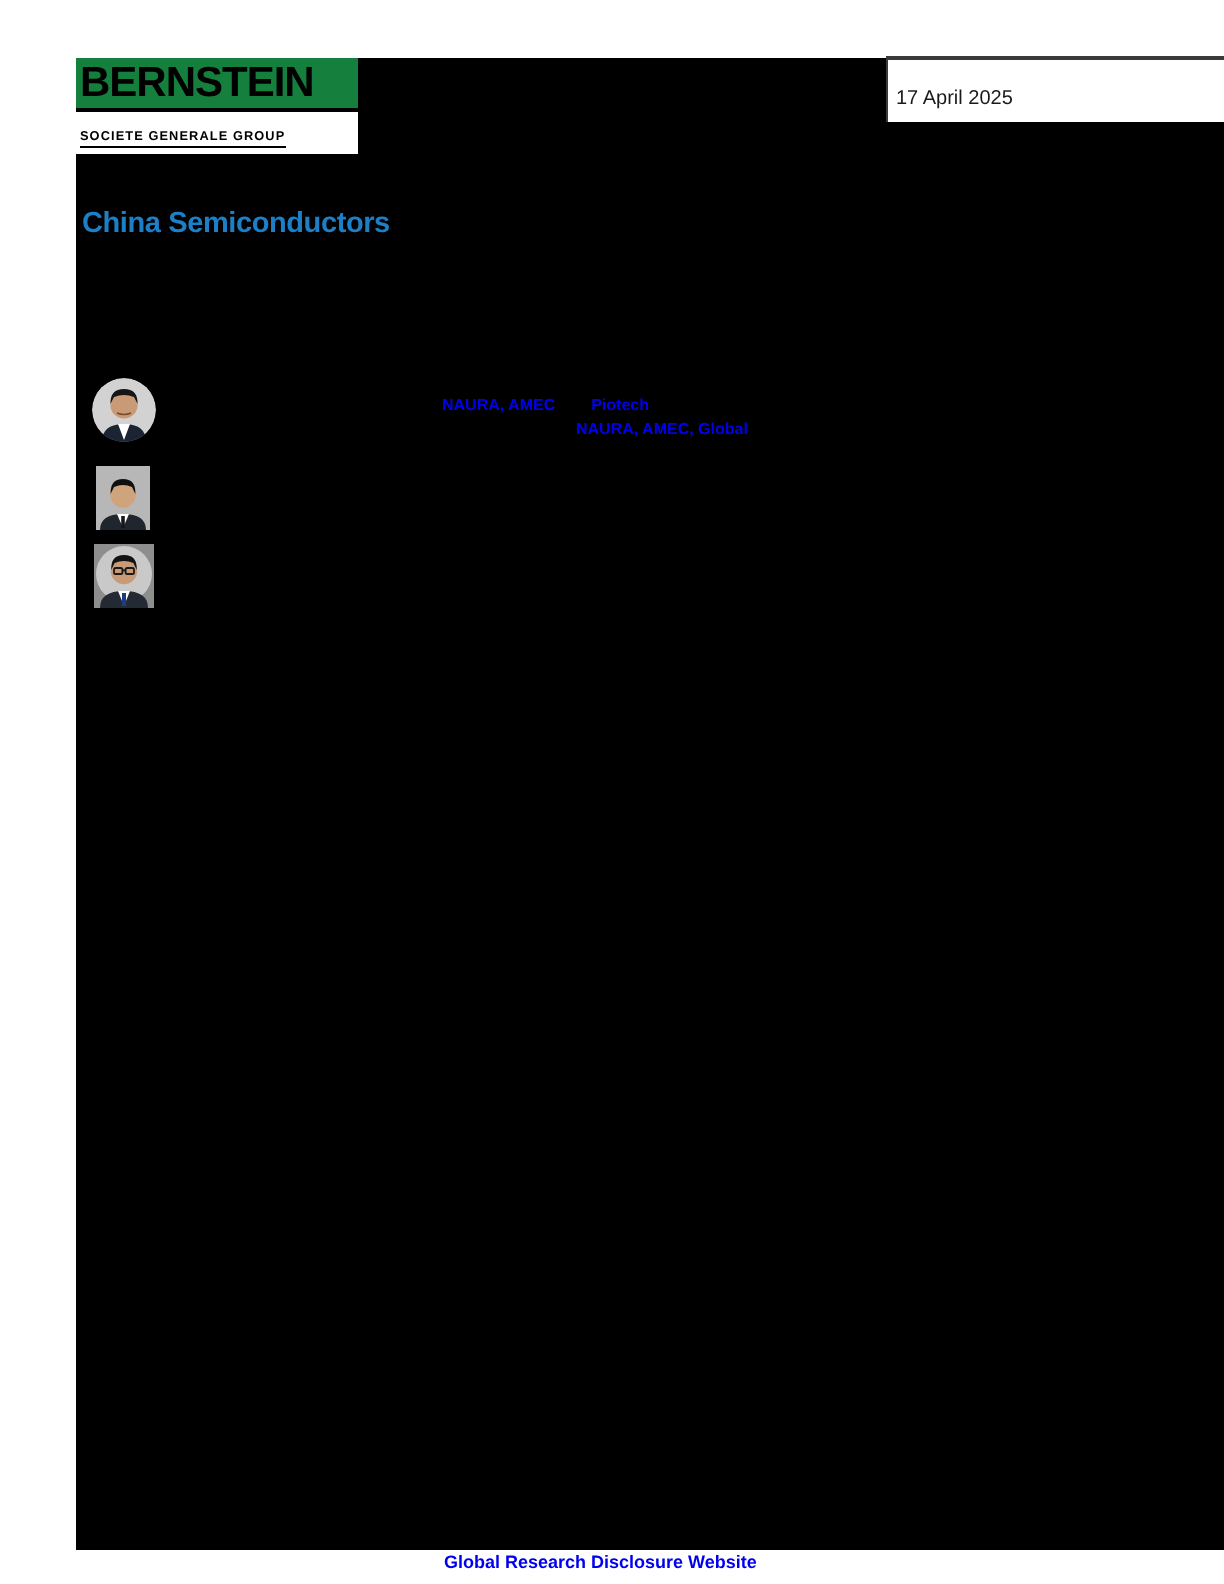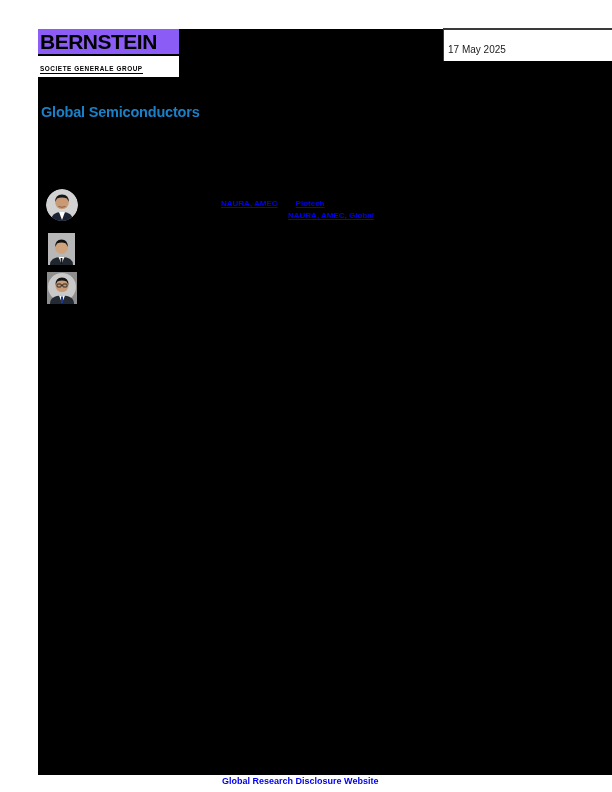--- a/index.html
+++ b/index.html
@@ -8,21 +8,21 @@
     font-family:"Liberation Sans", sans-serif;overflow:hidden;
   }
   
   .canvas{
     position:absolute;left:38px;top:29px;width:574px;height:746px;
     background:#000000;
   }
   
   .logo{position:absolute;left:38px;top:29px;width:141px;}
   .logo-brand{
-    background:#8b5cf6;color:#000000;height:25px;line-height:25px;
+    background:#15803d;color:#000000;height:25px;line-height:25px;
     font-size:21px;font-weight:900;letter-spacing:-0.5px;
     padding-left:2px;white-space:nowrap;overflow:hidden;
     font-stretch:condensed;
   }
   .logo-gap{height:2px;background:#000000;}
   .logo-sub{
     background:#ffffff;color:#000000;padding:1px 2px 2px 2px;
   }
   .logo-sub span{
     display:inline-block;font-size:6.4px;font-weight:bold;letter-spacing:0.55px;
@@ -45,21 +45,21 @@
   }
   
   .avatar{position:absolute;display:block;}
   .avatar svg{display:block;}
   .av-circle{border-radius:50%;overflow:hidden;}
   .av-square{overflow:hidden;}
   
   .link-line{position:absolute;white-space:nowrap;}
   .doc-link{
     color:var(--link-blue,#0000ee);font-size:8px;font-weight:bold;
-    text-decoration:underline;cursor:pointer;
+    cursor:pointer;
   }
   
   .footer-link{
     position:absolute;left:222px;top:751px;
     color:var(--link-blue,#0000ee);font-size:9px;font-weight:bold;
     white-space:nowrap;cursor:pointer;margin-top:25px;
   }
 </style>
 </head>
 <body>
@@ -68,24 +68,24 @@
 
 <div class="logo">
   <div class="logo-brand">BERNSTEIN</div>
   <div class="logo-gap"></div>
   <div class="logo-sub">
     <span>SOCIETE GENERALE GROUP</span>
   </div>
 </div>
 
 <div class="date-box">
-  <div class="date">17 May 2025</div>
+  <div class="date">17 April 2025</div>
 </div>
 
-<div class="title">Global Semiconductors</div>
+<div class="title">China Semiconductors</div>
 
 <div class="avatar av-circle" style="left:46px;top:189px;width:32px;height:32px;">
   <svg width="32" height="32" viewBox="0 0 32 32">
     <circle cx="16" cy="16" r="16" fill="#d2d2d2"></circle>
     <path d="M5 32 Q5 23 16 23 Q27 23 27 32 Z" fill="#1c2433"></path>
     <path d="M13 23 L16 31 L19 23 Z" fill="#ffffff"></path>
     <circle cx="16" cy="13.5" r="6.8" fill="#c89b76"></circle>
     <path d="M9.2 13 Q9 5.5 16 5.5 Q23 5.5 22.8 13 L21 9.5 Q16 7.5 11 9.5 Z" fill="#161616"></path>
     <path d="M12.5 17.5 Q16 19 19.5 17.5" stroke="#7a4a2e" stroke-width="0.8" fill="none"></path>
   </svg>

